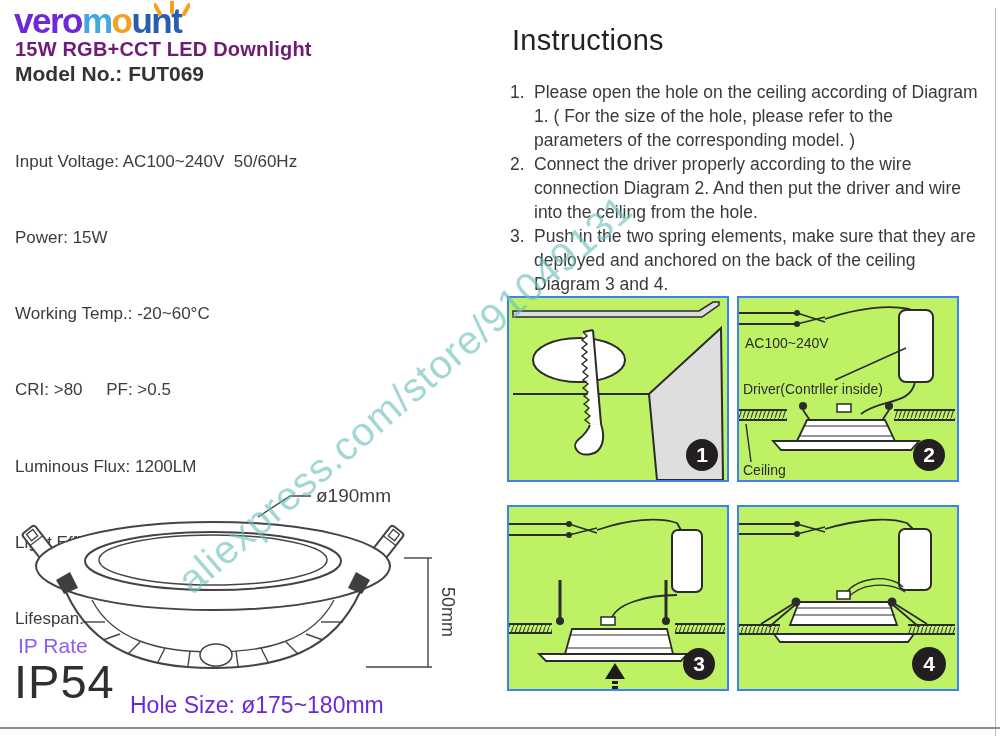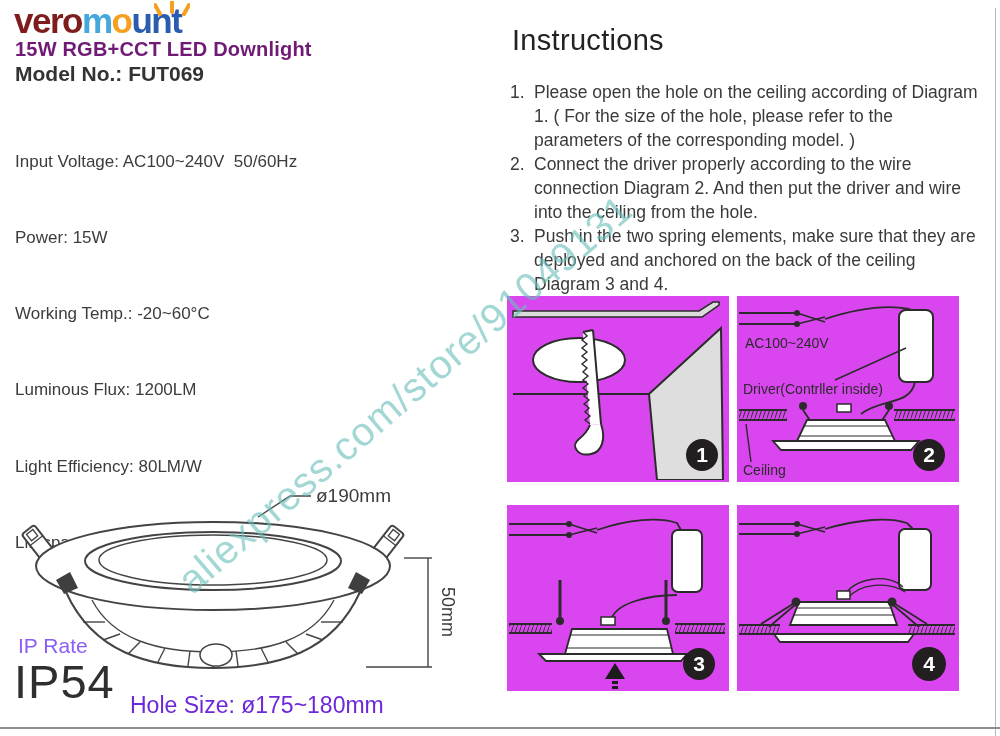--- a/index.html
+++ b/index.html
@@ -4,40 +4,40 @@
 <style>
   html,body { margin:0; padding:0; }
   body {
     width:1000px; height:736px; position:relative; overflow:hidden;
     background:#ffffff; color:#3a3a3a;
     font-family:"Liberation Sans", sans-serif;
   }
 
   
   .logo { position:absolute; left:14px; top:2px; font-size:35px; font-weight:bold; letter-spacing:-1.5px; line-height:38px; }
-  .lg-vero { color:#7f1d1d; }
+  .lg-vero { color:#6d28d9; }
   .lg-m    { color:#45a8dc; }
   .lg-o    { color:#f5a01e; }
   .lg-unt  { color:#2a5db0; }
   .logo-rays { position:absolute; left:140px; top:-1px; }
 
   .product-heading { position:absolute; left:15px; top:38px; font-size:20px; font-weight:bold; color:#701a75; letter-spacing:0.2px; }
   .model-no { position:absolute; left:15px; top:62px; font-size:21px; color:#333;font-weight:bold; }
 
   .specs { position:absolute; left:15px; top:98px; margin:0; padding:0; list-style:none;
            font-size:17px; line-height:25.4px; color:#3c3c3c; white-space:pre; }
 
   .ins-title { position:absolute; left:512px; top:24px; font-size:29px; font-weight:normal; color:#222; letter-spacing:0.3px; }
   .steps { position:absolute; left:510px; top:80px; width:468px; margin:0; padding:0; list-style:none;
            font-size:17.5px; line-height:24px; color:#3a3a3a; }
   .steps li { display:flex; }
   .steps .num { flex:0 0 24px; }
   .steps .txt { flex:1; }
 
-  .diagram-box { position:absolute; width:218px; height:182px; border:2px solid #d946ef; background:#d946ef; }
+  .diagram-box { position:absolute; width:218px; height:182px; border:2px solid #3b82f6; background:#bef264; }
   .d1 { left:507px; top:296px; }
   .d2 { left:737px; top:296px; }
   .d3 { left:507px; top:505px; }
   .d4 { left:737px; top:505px; }
   .diagram-box svg { display:block; }
   .dg-label { font-size:14px; fill:#2b2b2b; }
   .badge-num { font-size:21px; font-weight:bold; fill:#ffffff; }
 
   .drawing-svg { position:absolute; left:8px; top:472px; }
 
@@ -70,20 +70,21 @@
     </svg>
   </div>
 
   <div class="product-heading">15W RGB+CCT LED Downlight</div>
   <div class="model-no">Model No.: FUT069</div>
 
   <ul class="specs">
     <li>Input Voltage: AC100~240V  50/60Hz</li>
     <li>Power: 15W</li>
     <li>Working Temp.: -20~60°C</li>
+    <li>CRI: &gt;80     PF: &gt;0.5</li>
     <li>Luminous Flux: 1200LM</li>
     <li>Light Efficiency: 80LM/W</li>
     <li>Lifespan: 50000 hours</li>
     
     
     
     
     
     
   </ul>

